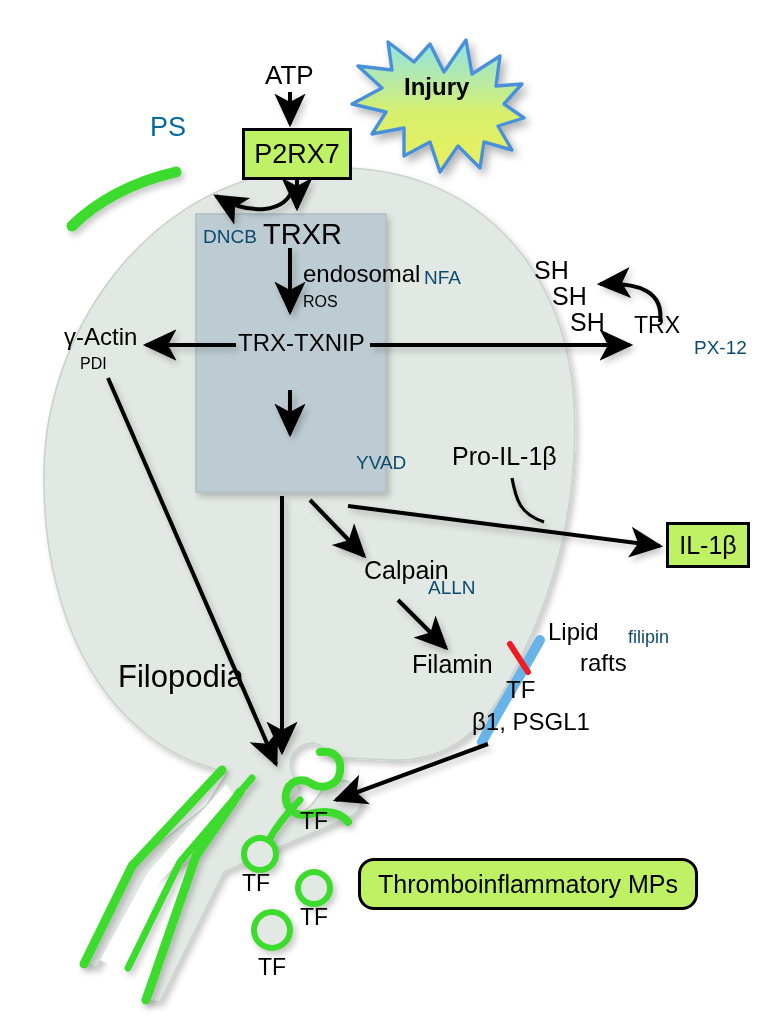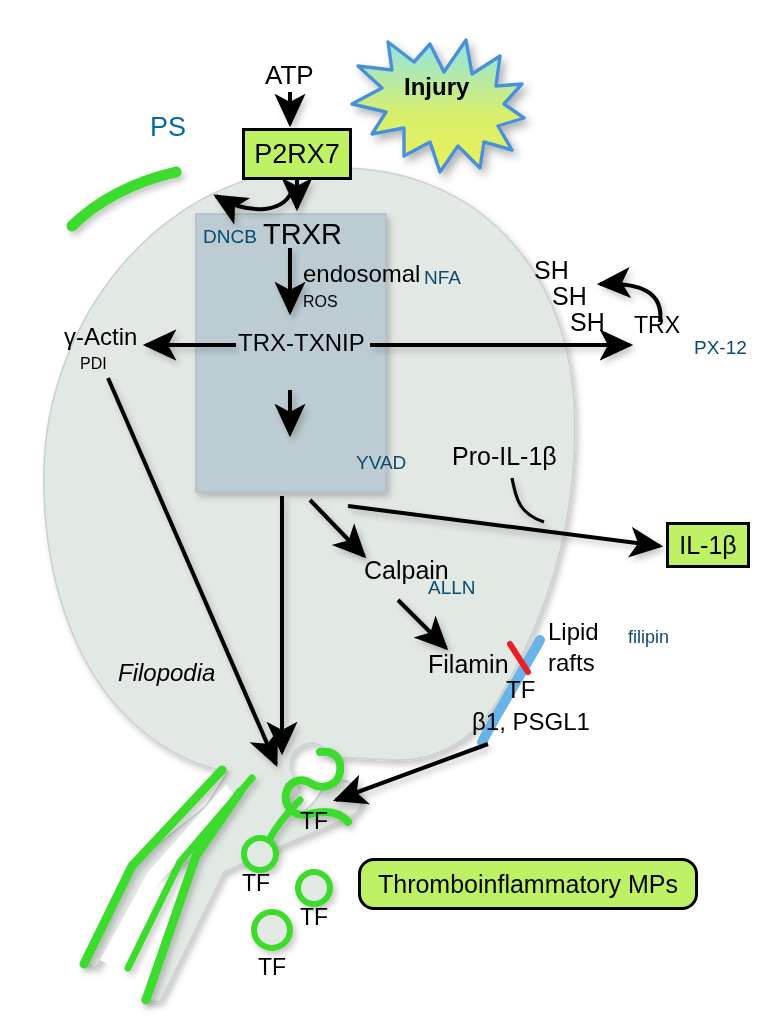--- a/index.html
+++ b/index.html
@@ -188,30 +188,30 @@
 
   <div class="lbl blk" style="left:452px;top:444px;font-size:25px;">Pro-IL-1β</div>
 
   <div class="boxed" style="left:666px;top:522px;width:84px;height:46px;font-size:25px;">
     <span>IL-1β</span>
   </div>
 
   <div class="lbl blk" style="left:336px;top:558px;font-size:25px;margin-left:28px;">Calpain</div>
   <div class="lbl red" style="left:428px;top:578px;font-size:19px;">ALLN</div>
 
-  <div class="lbl blk" style="left:412px;top:652px;font-size:25px;margin-left:16px;">Filamin</div>
+  <div class="lbl blk" style="left:412px;top:652px;font-size:25px;">Filamin</div>
 
   <div class="lbl blk" style="left:548px;top:620px;font-size:24px;">Lipid</div>
-  <div class="lbl blk" style="left:548px;top:651px;font-size:24px;">rafts</div>
+  <div class="lbl blk" style="left:580px;top:651px;font-size:24px;">rafts</div>
   <div class="lbl red" style="left:628px;top:628px;font-size:18px;">filipin</div>
 
   <div class="lbl blk" style="left:506px;top:678px;font-size:24px;">TF</div>
   <div class="lbl blk" style="left:472px;top:710px;font-size:24px;">β1, PSGL1</div>
 
-  <div class="lbl blk" style="left:118px;top:661px;font-size:24px;font-style:italic;">Filopodia</div>
+  <div class="lbl blk" style="left:118px;top:661px;font-size:31px;">Filopodia</div>
 
   <div class="lbl blk" style="left:300px;top:810px;font-size:23px;">TF</div>
   <div class="lbl blk" style="left:242px;top:872px;font-size:23px;">TF</div>
   <div class="lbl blk" style="left:300px;top:906px;font-size:23px;">TF</div>
   <div class="lbl blk" style="left:258px;top:956px;font-size:23px;">TF</div>
 
   <div class="boxed" style="left:358px;top:858px;width:340px;height:52px;font-size:25px;border-radius:16px;">
     <span>Thromboinflammatory MPs</span>
   </div>
 

